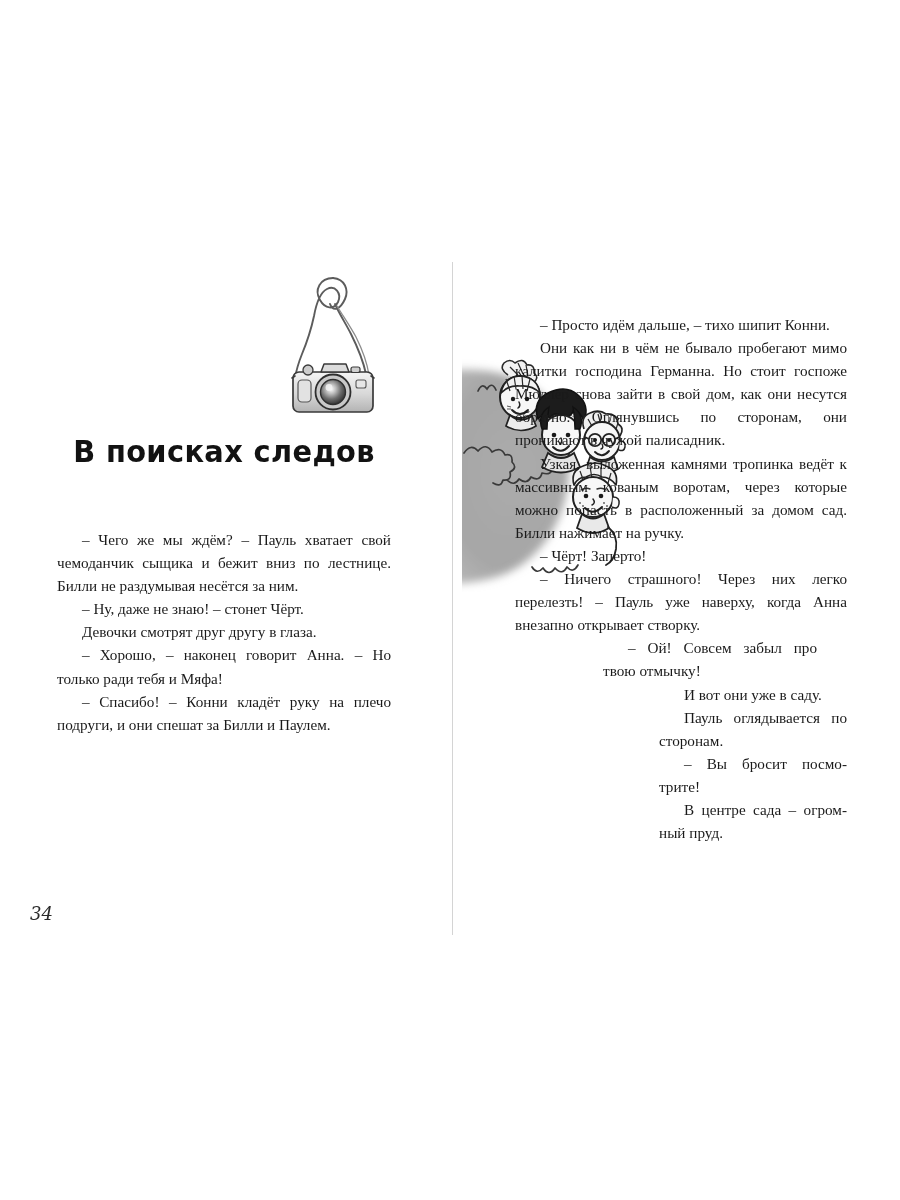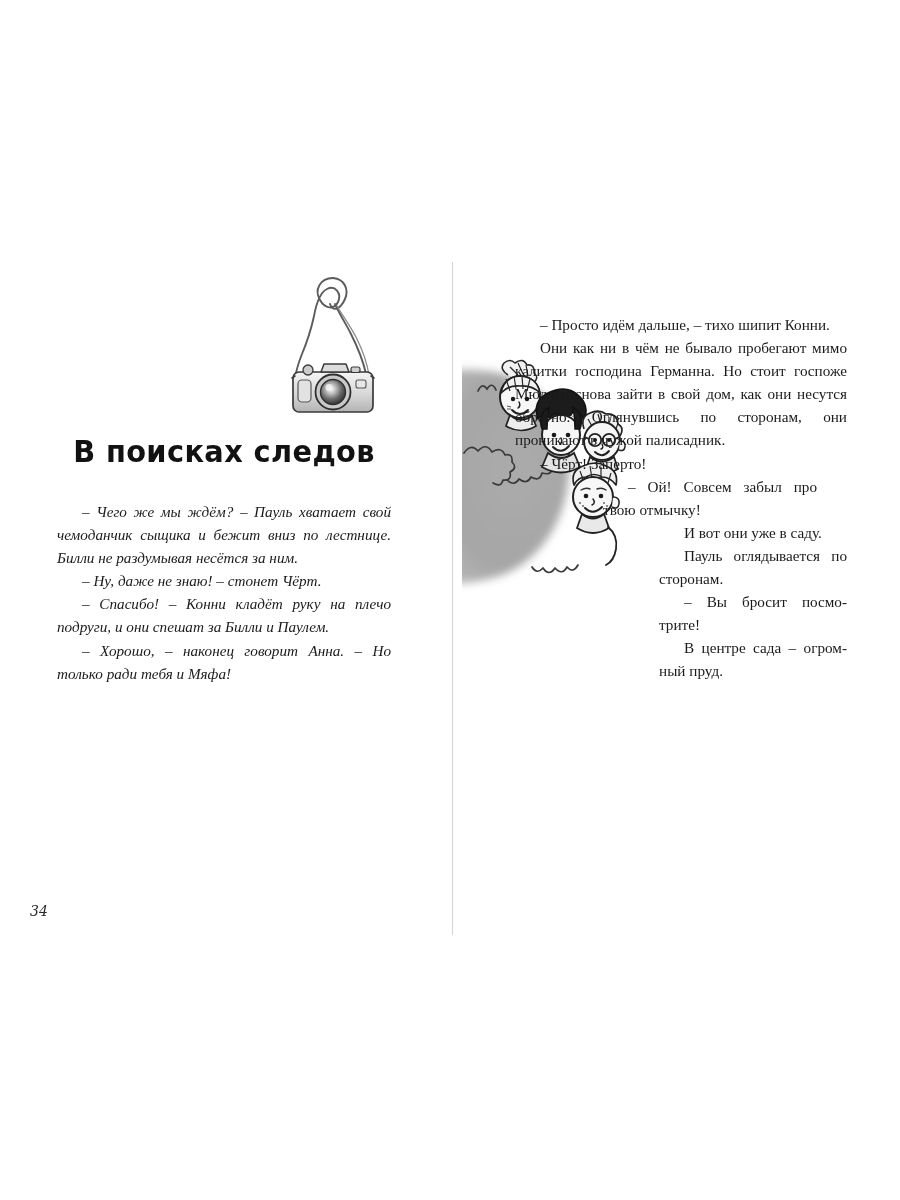--- a/index.html
+++ b/index.html
@@ -58,23 +58,22 @@
     letter-spacing: 0.4px;
     color: #121212;
     transform: scaleX(0.93);
     transform-origin: center center;
     white-space: nowrap;
   }
 
   .col-left {
     position: absolute;
     left: 57px;
-    top: 500px;
+    top: 528px;
     width: 334px;
-    font-style: italic;
   }
 
   
   .page-right {
     position: absolute;
     left: 452px;
     top: 0;
     width: 448px;
     height: 904px;
   }
@@ -124,21 +123,21 @@
     height: 235px;
     pointer-events: none;
   }
 
   
   .folio {
     position: absolute;
     top: 903px;
     font-family: "DejaVu Serif", serif;
     font-style: italic;
-    font-size: 14px;
+    font-size: 18px;
     color: #2b2b2b;
   }
   .folio-left  { left: 30px; }
 </style>
 </head>
 <body>
 
 <div id="page">
 
   <div class="page-left">
@@ -184,22 +183,23 @@
         <path d="M19 108 l-3 2" stroke="#3a3a3a" stroke-width="1.6" stroke-linecap="round"></path>
         <path d="M95 108 l3 2" stroke="#3a3a3a" stroke-width="1.6" stroke-linecap="round"></path>
       </svg>
     </div>
 
     <h1 class="chapter-title">В поисках следов</h1>
 
     <div class="col-left">
       <p class="last-line-left">– Чего же мы ждём? – Пауль хватает свой чемоданчик сыщика и бежит вниз по лест­нице. Билли не раздумывая несётся за ним.</p>
       <p class="last-line-left">– Ну, даже не знаю! – стонет Чёрт.</p>
+      <p class="last-line-left">Девочки смотрят друг другу в глаза.</p>
+      <p class="last-line-left">– Хорошо, – наконец говорит Анна. – Но только ради тебя и Мяфа!</p>
       <p class="last-line-left">– Спасибо! – Конни кладёт руку на плечо подруги, и они спешат за Билли и Паулем.</p>
-      <p class="last-line-left">– Хорошо, – наконец говорит Анна. – Но только ради тебя и Мяфа!</p>
     </div>
 
     <div class="folio folio-left">34</div>
   </div>
 
   <div class="gutter-line"></div>
 
   <div class="page-right">
 
     <div class="bush-illustration">
@@ -326,21 +326,23 @@
           <path d="M120 157 q11 9 22 0 l5 14 q-16 10 -32 0 Z" fill="#e9e9e9" stroke="#222" stroke-width="1.8"></path>
 
           <path d="M146 170 q10 8 8 22 q-2 12 -10 16" fill="none" stroke="#222" stroke-width="1.8" stroke-linecap="round"></path>
         </g>
       </svg>
     </div>
 
     <div class="col-right">
       <p class="last-line-left">– Просто идём дальше, – тихо шипит Конни.</p>
       <p class="last-line-left">Они как ни в чём не бывало пробегают мимо калитки господина Германна. Но стоит госпоже Мюллер снова зайти в свой дом, как они несутся обратно. Оглянувшись по сто­ронам, они проникают в чужой палисадник.</p>
+      <p class="last-line-left">Узкая, выложенная камнями тропинка ведёт к массивным кованым воротам, через которые можно попасть в расположенный за домом сад. Билли нажимает на ручку.</p>
       <p class="last-line-left">– Чёрт! Заперто!</p>
+      <p class="last-line-left">– Ничего страшного! Через них легко перелезть! – Пауль уже наверху, когда Анна внезапно открывает створку.</p>
 
       <p class="wrap last-line-left">– Ой! Совсем забыл про твою отмычку!</p>
       <p class="wrap deep last-line-left">И вот они уже в саду.</p>
       <p class="wrap deep last-line-left">Пауль оглядывается по сторонам.</p>
       <p class="wrap deep last-line-left">– Вы бросит посмо­трите!</p>
       <p class="wrap deep last-line-left">В центре сада – огром­ный пруд.</p>
     </div>
 
   </div>
 

